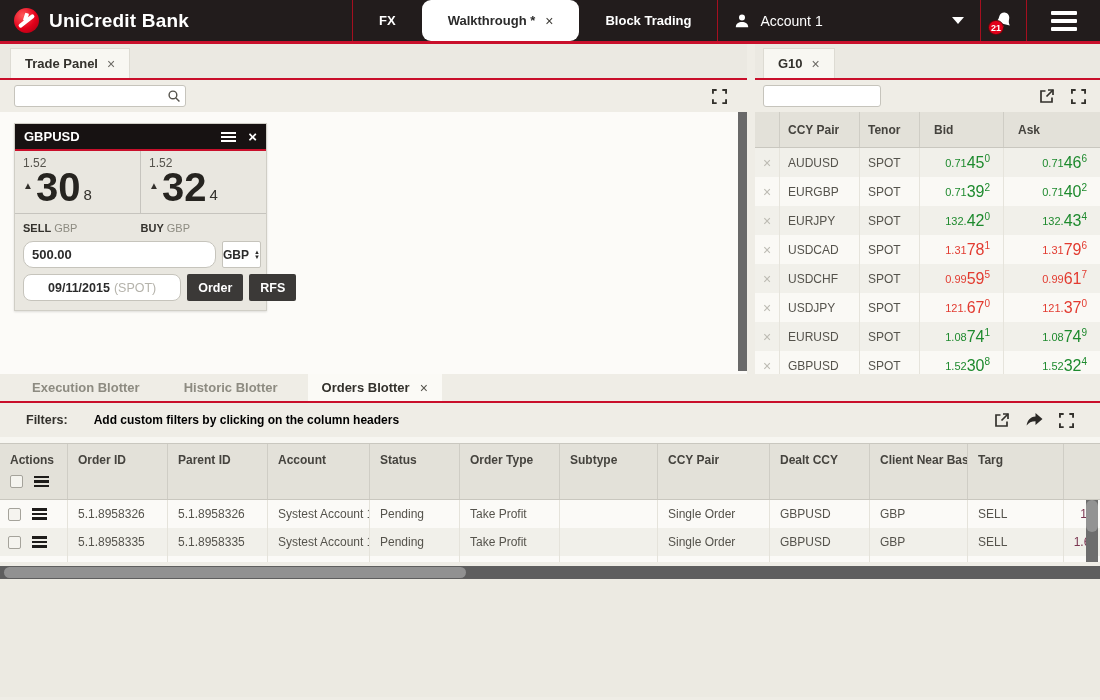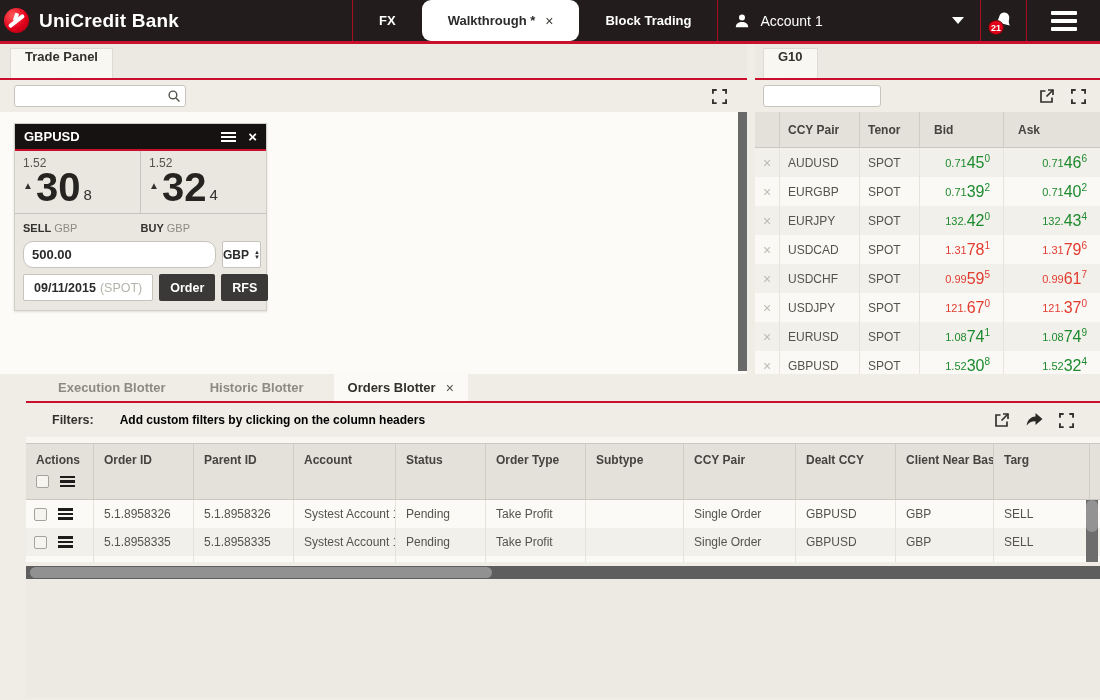--- a/index.html
+++ b/index.html
@@ -1,21 +1,21 @@
 <!DOCTYPE html>
 <html><head>
 <meta charset="utf-8">
 <style>
   * { box-sizing: border-box; margin: 0; padding: 0; }
   html,body { width:1100px; height:700px; overflow:hidden; }
   body { font-family:"Liberation Sans", sans-serif; background:#efede6; position:relative; }
 
   
   .topbar { height:44px; background:#221c1c; display:flex; align-items:stretch; border-bottom:3px solid #c90f2b; }
-  .brand { width:352px; display:flex; align-items:center; gap:10px; padding-left:4px; }
+  .brand { width:352px; display:flex; align-items:center; gap:10px; padding-left:14px; }
   .logo { width:25px; height:25px; border-radius:50%; position:relative; overflow:hidden;
           background:radial-gradient(circle at 35% 30%, #ff5a5a, #e2001a 55%, #9c0012); }
   .logo:before { content:""; position:absolute; left:3px; top:11px; width:19px; height:4px; background:#fff; transform:rotate(-38deg); border-radius:2px; }
   .logo:after  { content:""; position:absolute; left:10px; top:5px; width:4px; height:8px; background:#fff; transform:rotate(18deg); border-radius:1px; }
   .brand-text { color:#fff; font-size:19px; font-weight:bold; letter-spacing:.2px; }
   .tsep { width:1px; background:#a50f1f; }
   .top-tab { display:flex; align-items:center; justify-content:center; gap:10px; padding:0 26px; color:#fff; font-size:13px; font-weight:bold; }
   .top-tab.active { background:#fff; color:#2b2b2b;border-radius:9px; }
   .top-tab .x { color:#3c3a35; font-size:14px; font-weight:normal; }
   .account { flex:1; display:flex; align-items:center; gap:10px; padding:0 16px; color:#fff; font-size:14px; border-left:1px solid #a50f1f; }
@@ -23,21 +23,21 @@
   .bellwrap { width:46px; display:flex; align-items:center; justify-content:center; border-left:1px solid #a50f1f; position:relative; }
   .badge { position:absolute; top:20px; left:7px; background:#e2001a; border:1px solid #4d0a0a; color:#fff; font-size:9px; font-weight:bold; min-width:16px; height:15px; border-radius:8px; display:flex; align-items:center; justify-content:center; }
   .menubtn { width:74px; display:flex; flex-direction:column; gap:4px; align-items:center; justify-content:center; border-left:1px solid #a50f1f; }
   .menubtn span { width:26px; height:4px; background:#fff; border-radius:1px; }
 
   
   .main { display:flex; height:330px; }
   .left-panel { width:747px; display:flex; flex-direction:column; }
   .right-panel { width:345px; margin-left:8px; display:flex; flex-direction:column; }
   .tabs-row { height:34px; display:flex; align-items:flex-end; padding-left:10px; background:#ebe9e2; }
-  .ptab { height:30px; display:flex; align-items:center; gap:9px; padding:0 14px; background:#f8f7f2; font-size:13px; font-weight:bold; color:#33312c; border:1px solid #dddbd3; border-bottom:none;flex-direction:column; }
+  .ptab { height:30px; display:flex; align-items:center; gap:9px; padding:0 14px; background:#f8f7f2; font-size:13px; font-weight:bold; color:#33312c; border:1px solid #dddbd3; border-bottom:none; }
   .ptab .x { color:#6b6964; font-weight:normal; font-size:14px; }
   .redline { height:2px; background:#c90f2b; }
   .ptoolbar { height:32px; background:#efede6; display:flex; align-items:center; padding:0 14px; gap:16px; }
   .searchwrap { position:relative; }
   .searchwrap input { width:172px; height:22px; border:1px solid #c6c4bc; border-radius:3px; padding:0 24px 0 8px; font-size:12px; background:#fff; outline:none; font-family:inherit; }
   .searchwrap.noicon input { width:118px; padding-right:8px; }
   .mag { position:absolute; right:5px; top:4px; }
   .spacer { flex:1; }
   .icon-btn { display:flex; align-items:center; justify-content:center; }
 
@@ -61,21 +61,21 @@
   .t-big { font-size:40px; font-weight:bold; color:#262420; line-height:.85; }
   .t-pip { font-size:15px; color:#33312c; margin:0 0 1px 3px; }
   .w-form { border-top:1px solid #c6c4be; padding:7px 8px 9px; }
   .w-labels { display:flex; font-size:11px; color:#8d8b81; margin:1px 0 7px; }
   .w-labels .lab { width:57%; }
   .w-labels b { color:#33312c; }
   .w-row { display:flex; gap:6px; margin-top:6px; }
   .amt-input { flex:1; height:27px; border:1px solid #c6c4bc; border-radius:10px; font-weight:bold; font-size:13px; color:#2b2b2b; padding:0 8px; background:#fff; outline:none; font-family:inherit; }
   .ccy-sel { width:47px; height:27px; background:#fff; border:1px solid #c6c4bc; border-radius:2px; display:flex; align-items:center; justify-content:center; gap:5px; font-weight:bold; font-size:12px; color:#2b2b2b; }
   .updown { display:flex; flex-direction:column; font-size:6px; line-height:5px; color:#2b2b2b; }
-  .date-box { flex:1; height:27px; background:#fff; border:1px solid #c6c4bc; border-radius:2px; display:flex; align-items:center; padding:0 10px; font-size:12.5px; gap:4px; white-space:nowrap; }
+  .date-box { flex:1; height:27px; background:#fff; border:1px solid #c6c4bc; border-radius:8px; display:flex; align-items:center; padding:0 24px; font-size:12.5px; gap:4px; white-space:nowrap; }
   .date-box b { color:#2b2b2b; }
   .date-box .spot { color:#b5b3ab; }
   .btn { height:27px; background:#3b3937; color:#fff; font-weight:bold; font-size:12.5px; border:none; border-radius:2px; padding:0 11px; font-family:inherit; }
 
   
   .g-table { flex:1; overflow:hidden; background:#fbfaf6; }
   .g-head, .g-row { display:grid; grid-template-columns:24px 80px 60px 84px 97px; }
   .g-head { height:36px; background:#e3e1d9; border-bottom:1px solid #c9c7bf; font-size:12px; font-weight:bold; color:#45433e; }
   .g-head > div { display:flex; align-items:center; padding-left:8px; border-left:1px solid #cfcdc5; }
   .g-head > div:first-child { border-left:none; }
@@ -85,21 +85,21 @@
   .g-row > div { display:flex; align-items:center; border-left:1px solid #e6e4dc; height:100%; padding-left:8px; }
   .g-row > div:first-child { border-left:none; justify-content:center; padding-left:0; }
   .g-close { color:#bcbab2; font-size:14px; }
   .g-price { justify-content:flex-end !important; padding-right:13px !important; white-space:nowrap; }
   .g-price .pre { font-size:11px; }
   .g-price .big { font-size:16px; font-weight:500; }
   .g-price sup { font-size:10px; align-self:flex-start; margin-top:5px; }
   .up { color:#1e8a2e; } .down { color:#e23b30; }
 
   
-  .blotter { height:323px; display:flex; flex-direction:column;margin-left:26px; }
+  .blotter { height:323px; display:flex; flex-direction:column; }
   .b-tabs { height:27px; display:flex; align-items:stretch; padding-left:18px; gap:16px; background:#efede6; }
   .b-tab { display:flex; align-items:center; gap:10px; padding:0 14px; font-size:13px; font-weight:bold; color:#8d8b81; }
   .b-tab.active { color:#33312c; background:#fbfaf6; }
   .b-tab .x { color:#55534c; font-weight:normal; font-size:14px; }
   .filters { height:34px; display:flex; align-items:center; padding:0 26px; gap:26px; background:#efede6; }
   .f-label { font-size:12.5px; font-weight:bold; color:#33312c; }
   .f-hint { font-size:12px; font-weight:bold; color:#000000; }
   .f-icons { margin-left:auto; display:flex; gap:16px; align-items:center; }
   .b-table { position:relative; flex:1; overflow:hidden; background:#f7f6f1; padding-top:6px; }
   .b-inner { width:1124px; }

